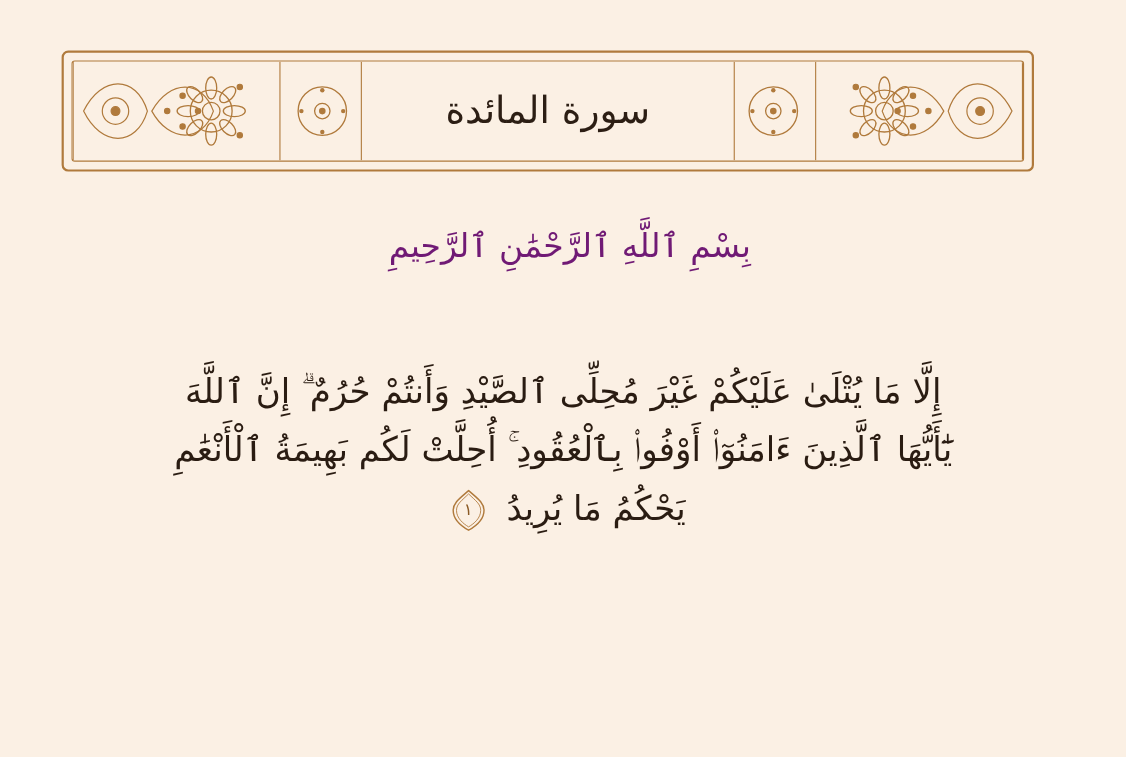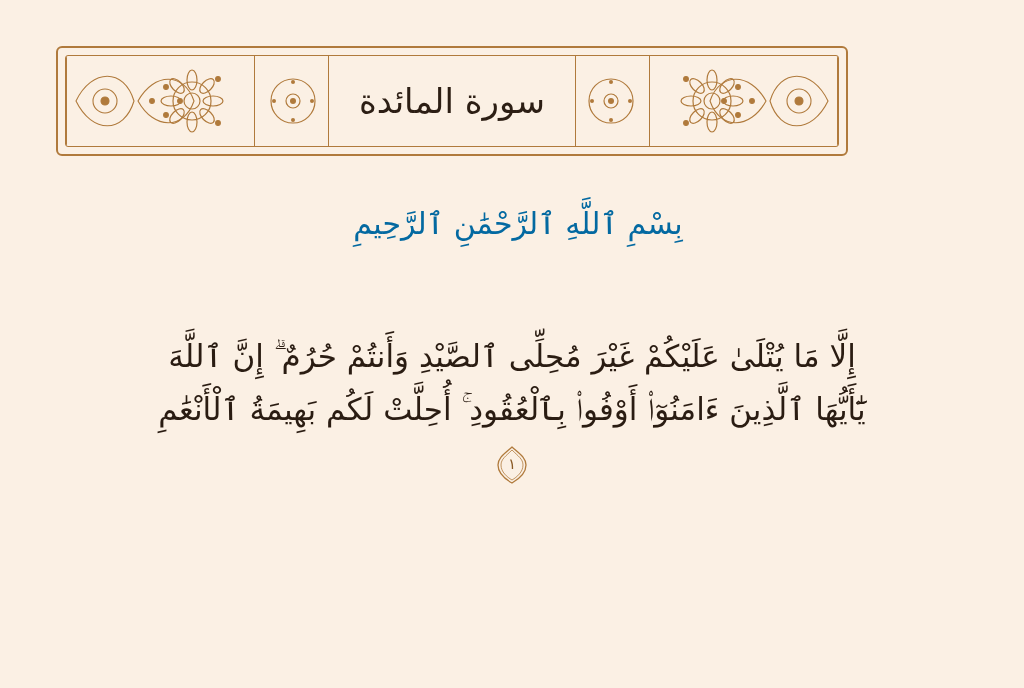--- a/index.html
+++ b/index.html
@@ -20,21 +20,21 @@
     width: 1024px;
     height: 688px;
     background: #fbf0e4;
   }
 
   
   .surah-header {
     position: absolute;
     left: 56px;
     top: 46px;
-    width: 792px;
+    width: 884px;
     height: 110px;
     box-sizing: border-box;
     border: 2px solid #b07a3c;
     border-radius: 6px;
     background: #fbf0e4;
   }
   .surah-header-inner {
     position: absolute;
     left: 7px;
     top: 7px;
@@ -91,21 +91,21 @@
 
   
   .basmala {
     position: absolute;
     left: 12px;
     right: 0;
     top: 206px;
     text-align: center;
     font-family: "DejaVu Sans", "Liberation Sans", sans-serif;
     font-size: 30px;
-    color: #0369a1;
+    color: #701a75;
     direction: rtl;
     letter-spacing: 1px;
   }
 
   
   .ayah-block {
     position: absolute;
     left: 70px;
     right: 70px;
     top: 330px;
@@ -246,20 +246,21 @@
       </div>
     </div>
   </div>
 
   <div class="basmala">بِسْمِ ٱللَّهِ ٱلرَّحْمَٰنِ ٱلرَّحِيمِ</div>
 
   <div class="ayah-block">
     <div class="ayah-line">إِلَّا مَا يُتْلَىٰ عَلَيْكُمْ غَيْرَ مُحِلِّى ٱلصَّيْدِ وَأَنتُمْ حُرُمٌ ۗ إِنَّ ٱللَّهَ</div>
     <div class="ayah-line">يَٰٓأَيُّهَا ٱلَّذِينَ ءَامَنُوٓا۟ أَوْفُوا۟ بِٱلْعُقُودِ ۚ أُحِلَّتْ لَكُم بَهِيمَةُ ٱلْأَنْعَٰمِ</div>
     <div class="ayah-line last">
+      <span>يَحْكُمُ مَا يُرِيدُ</span>
       <span class="ayah-marker">
         <svg width="38" height="40" viewBox="0 0 38 40">
           <path d="M19 2 C 27 9, 33 13, 33 20 C 33 28, 26 34, 19 38 C 12 34, 5 28, 5 20 C 5 13, 11 9, 19 2 Z" fill="none" stroke="#b07a3c" stroke-width="1.3"></path>
           <path d="M19 5 C 25 11, 30 14, 30 20 C 30 27, 24 32, 19 35 C 14 32, 8 27, 8 20 C 8 14, 13 11, 19 5 Z" fill="none" stroke="#b07a3c" stroke-width="0.8"></path>
         </svg>
         <span class="num">١</span>
       </span>
     </div>
   </div>
 

